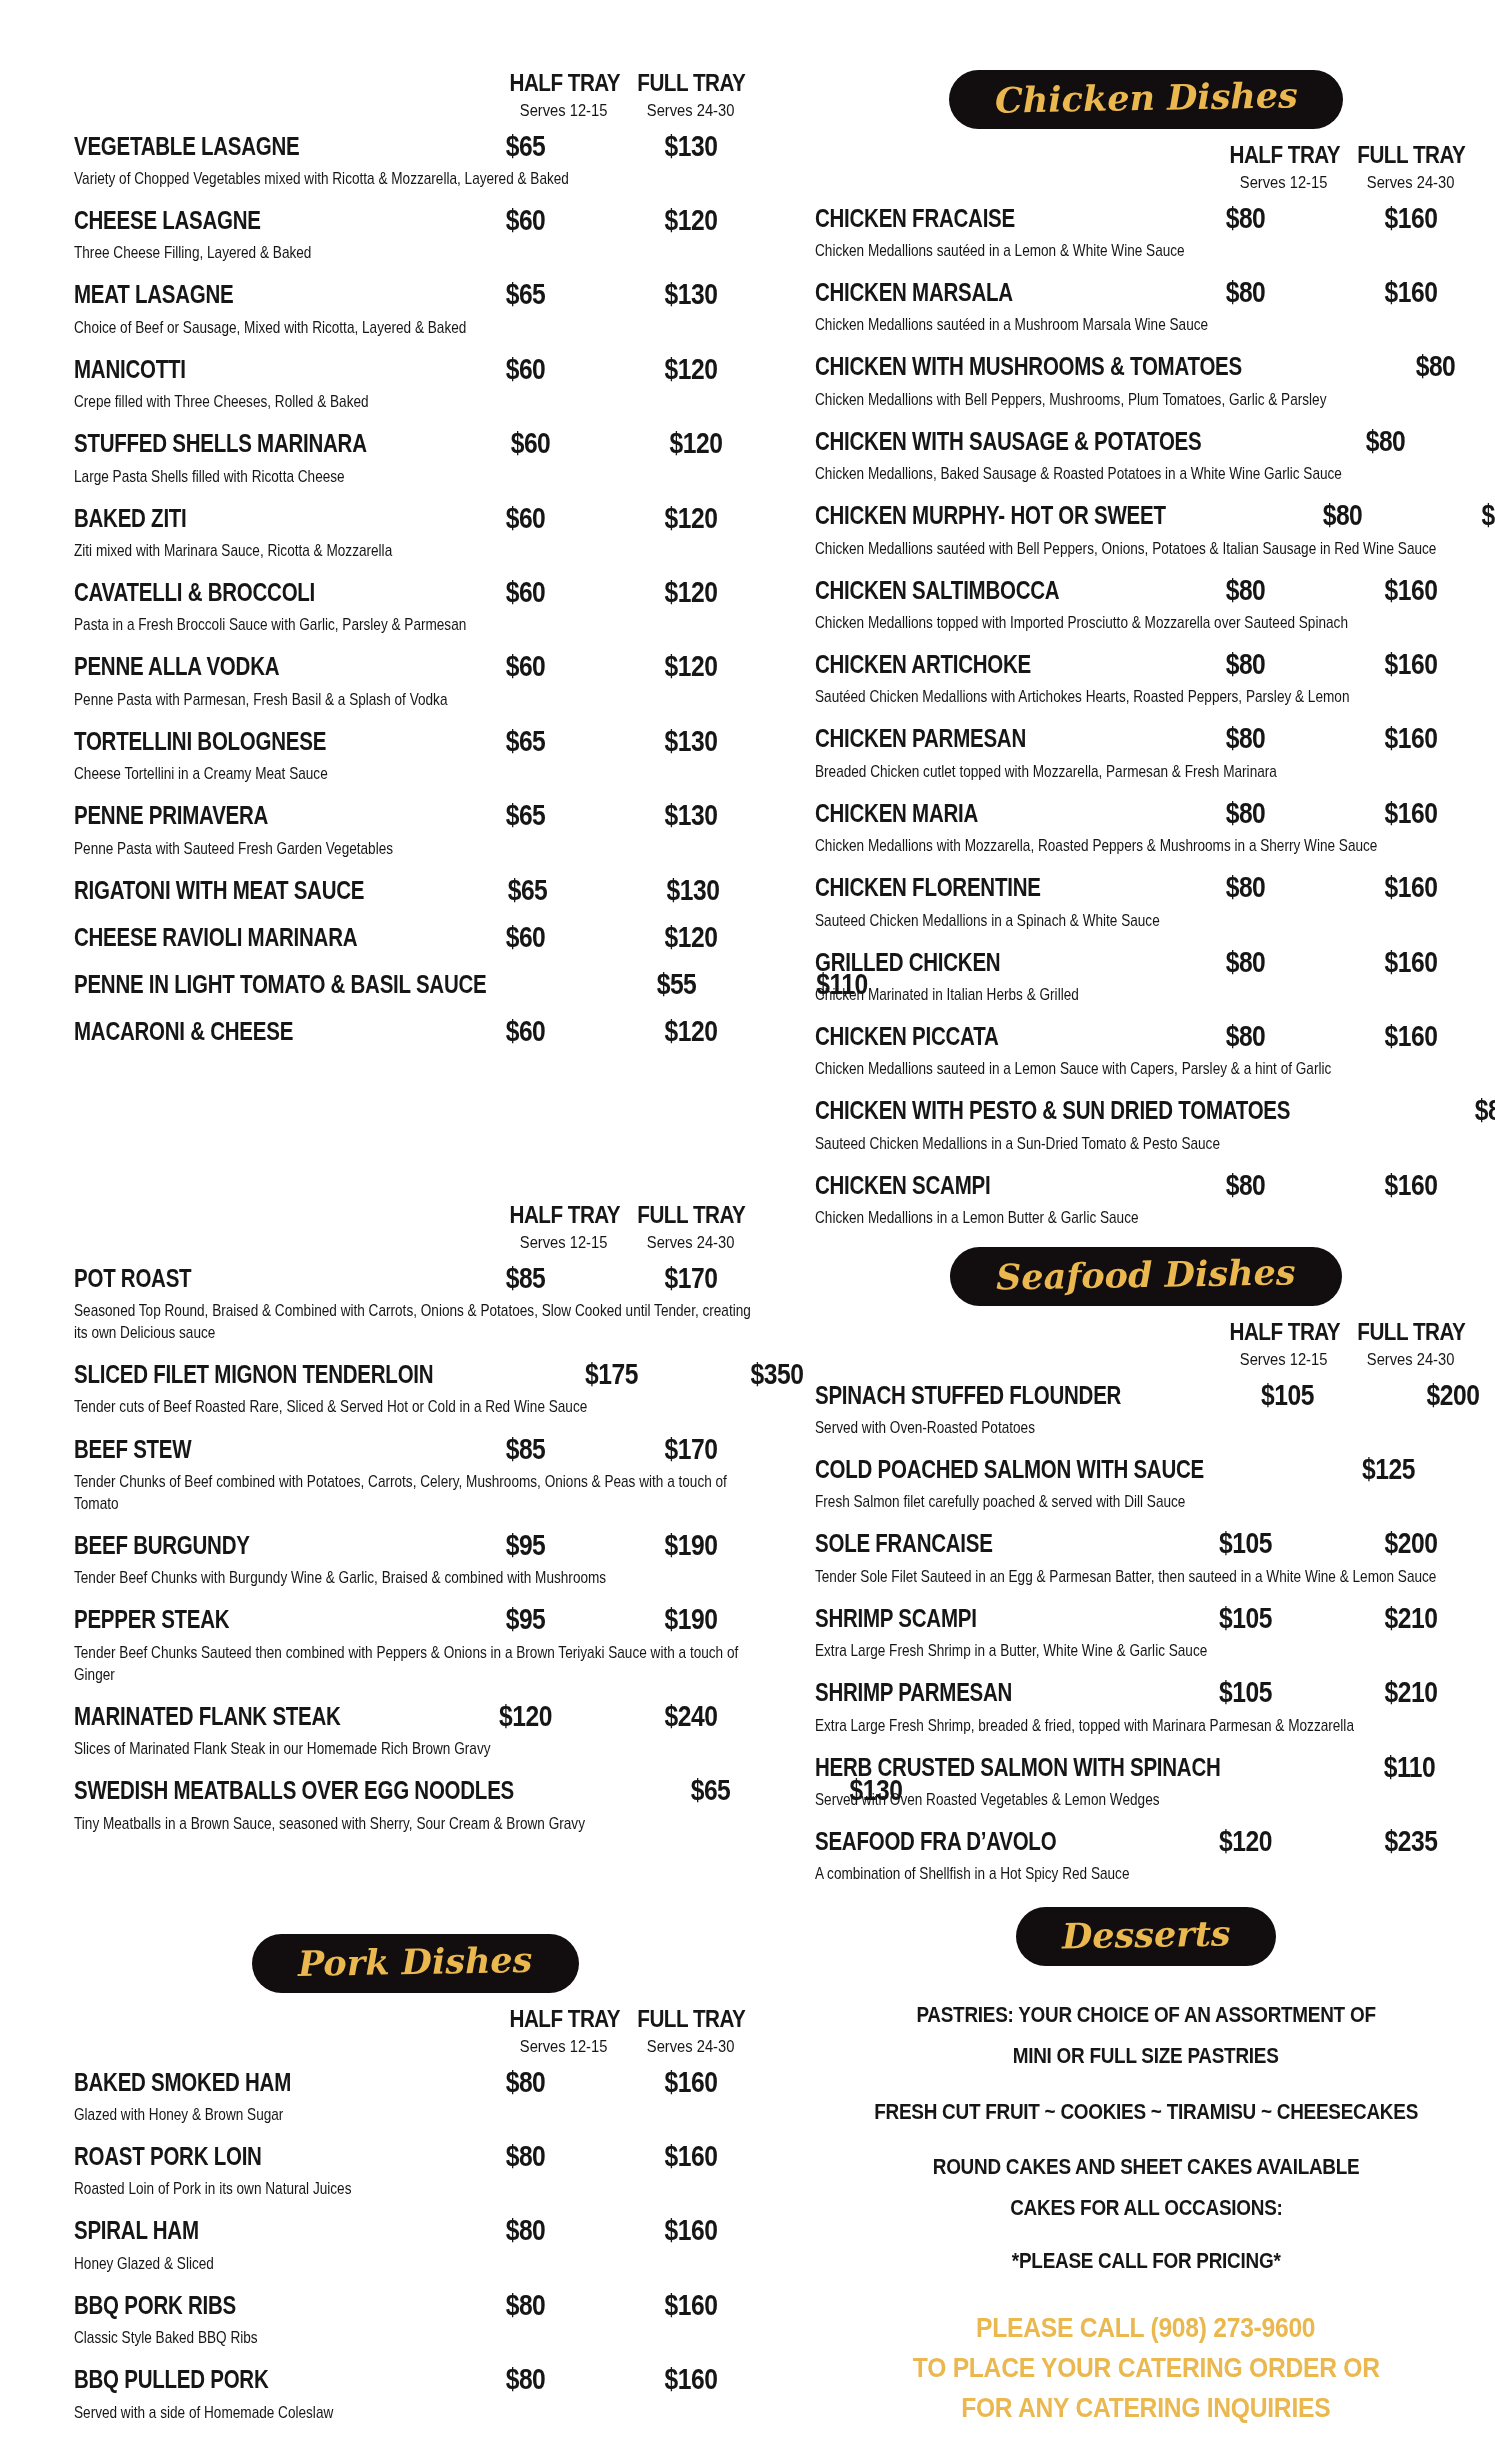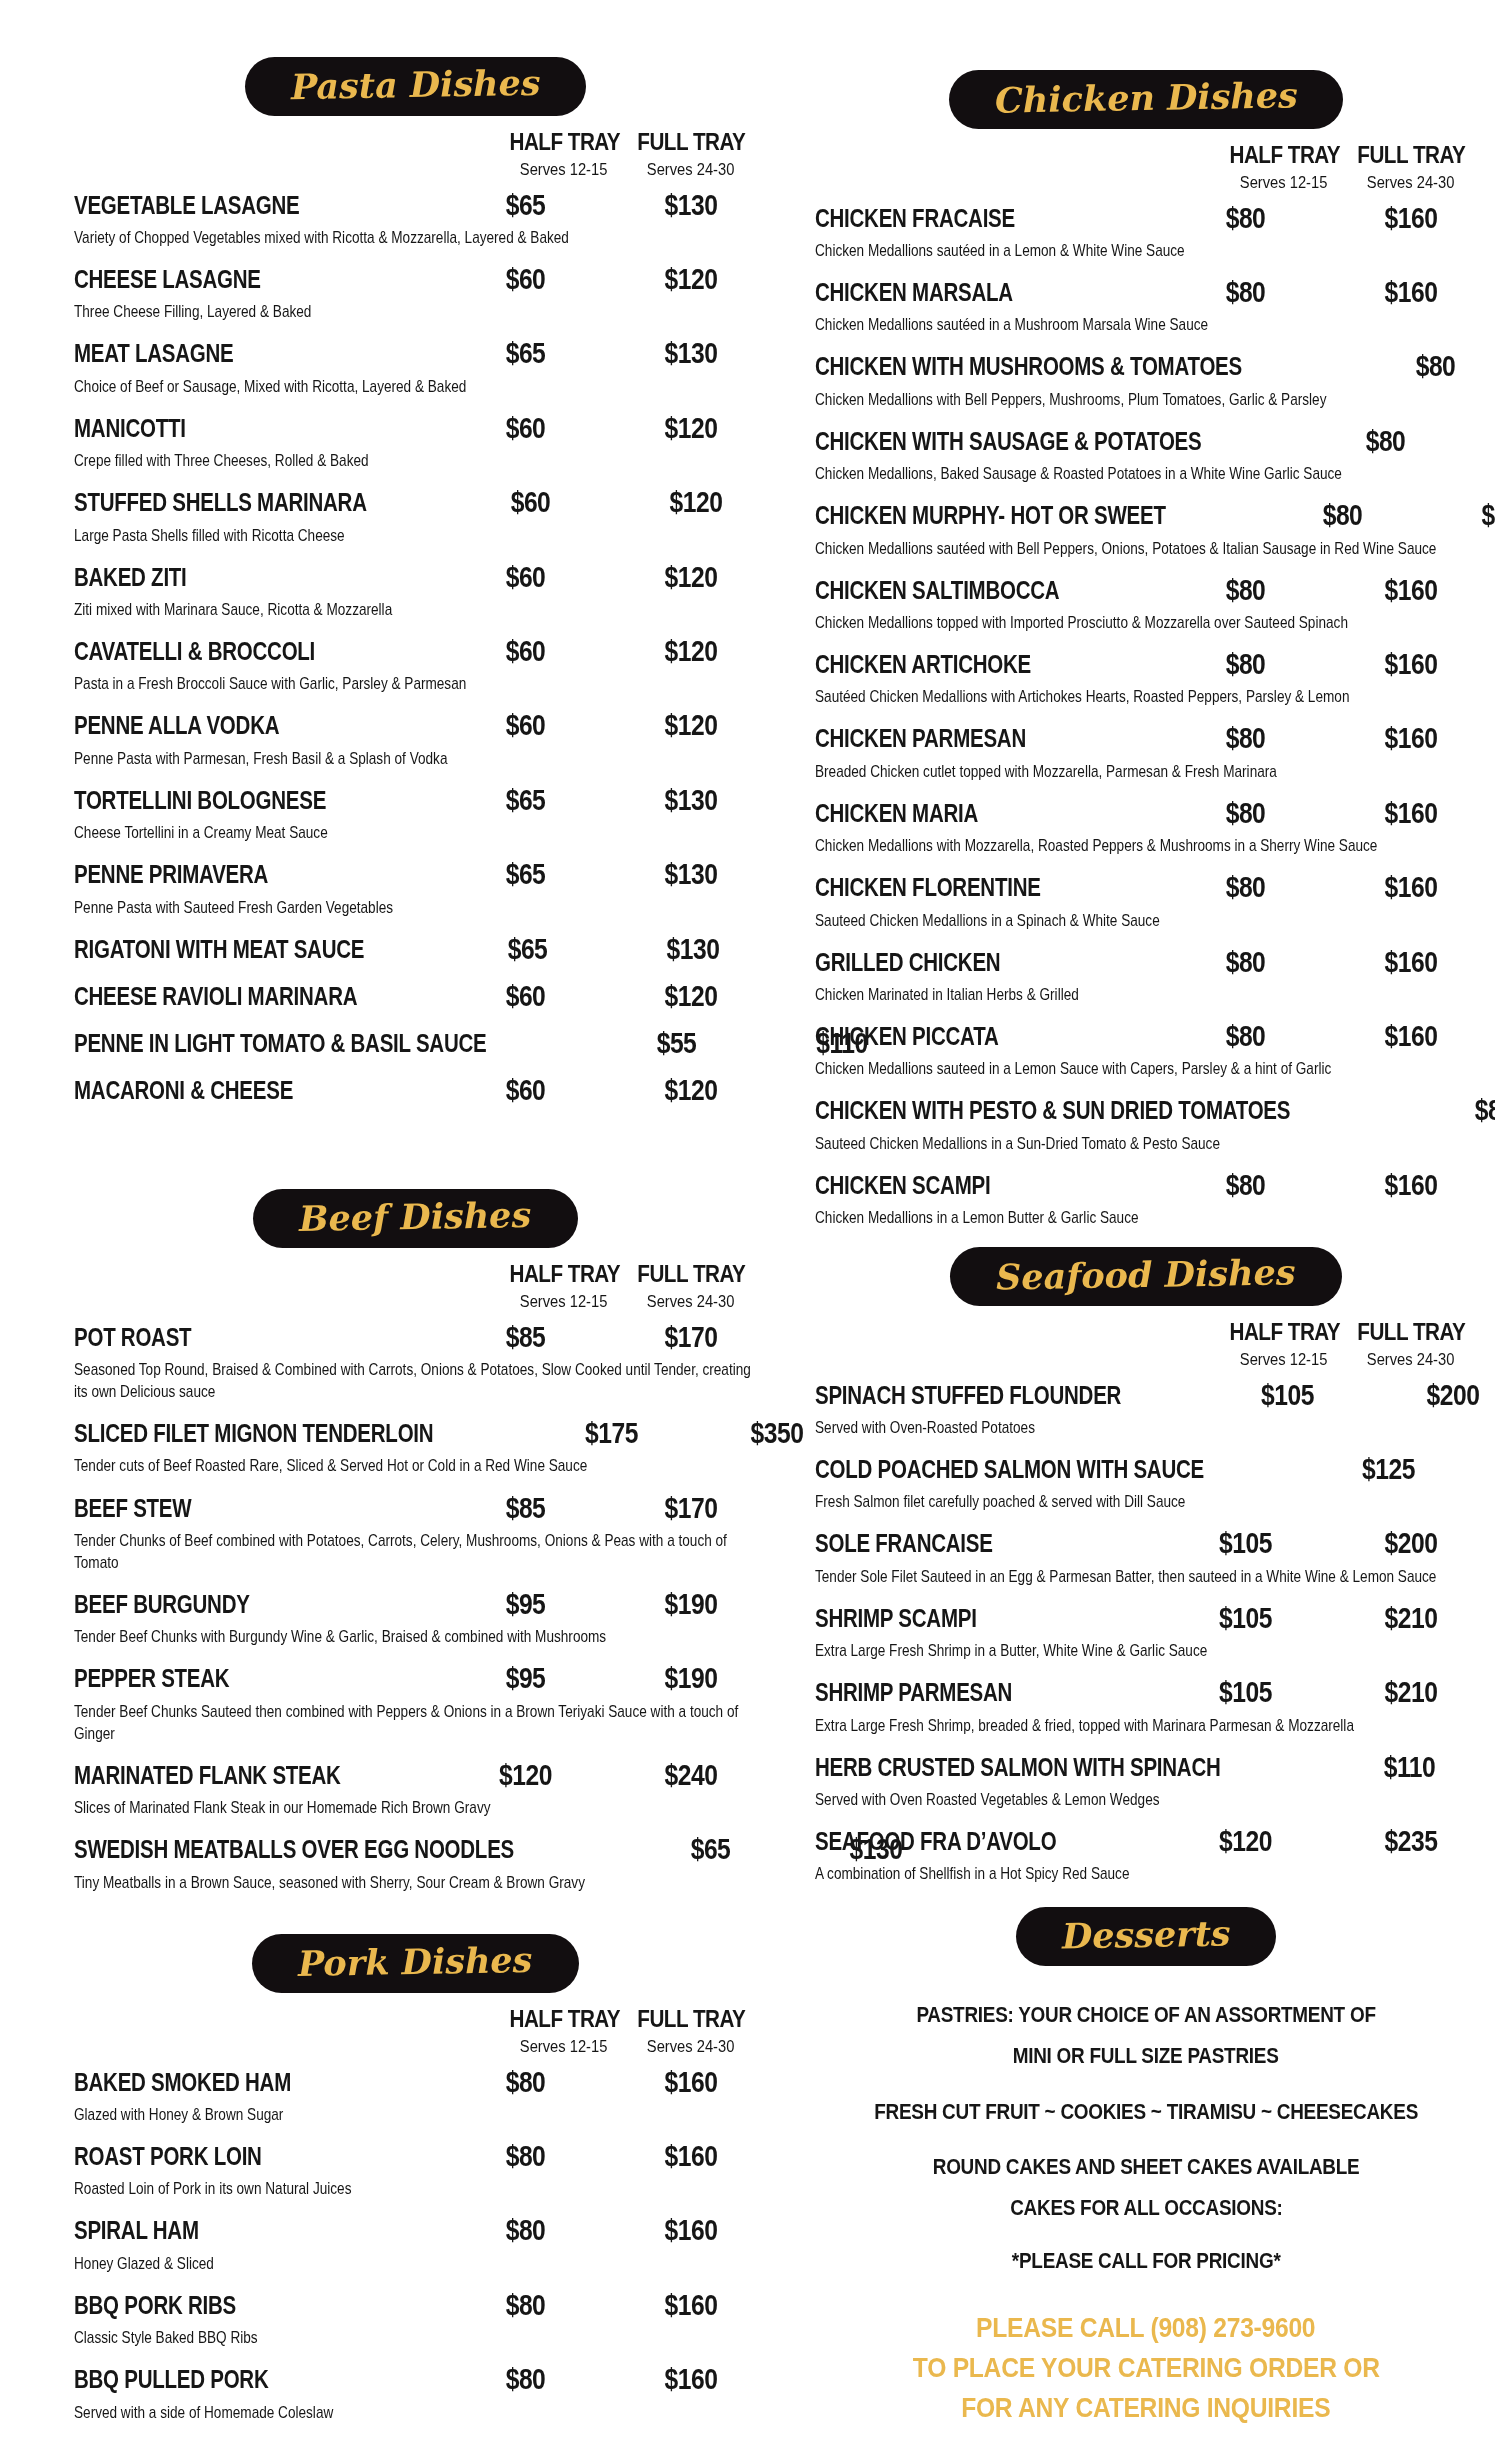--- a/index.html
+++ b/index.html
@@ -65,23 +65,20 @@
   .call{
     margin-top:27px;text-align:center;color:var(--gold);
     font-size:28px;font-weight:bold;line-height:40px;letter-spacing:-0.3px;
   }
   .call div > span{display:inline-block;transform:scaleX(0.88);white-space:nowrap;}
 </style>
 </head>
 <body>
 
 <section class="section" id="sec-pasta">
-  <div class="badge">
-    <span class="badge-text">Pasta Dishes</span>
-  </div>
   <div class="tray-header">
     <div></div>
     <div class="tray-col">
       <span class="tray-name">HALF TRAY</span>
       <div class="serves"><span>Serves 12-15</span></div>
     </div>
     <div class="tray-col">
       <span class="tray-name">FULL TRAY</span>
       <div class="serves"><span>Serves 24-30</span></div>
     </div>
@@ -322,23 +319,20 @@
           <div class="item-name">CHICKEN SCAMPI</div>
           <div class="price">$80</div>
           <div class="price">$160</div>
         </div>
         <div class="item-desc">Chicken Medallions in a Lemon Butter &amp; Garlic Sauce</div>
       </div>
     </div>
 </section>
 
 <section class="section" id="sec-beef">
-  <div class="badge">
-    <span class="badge-text">Beef Dishes</span>
-  </div>
   <div class="tray-header">
     <div></div>
     <div class="tray-col">
       <span class="tray-name">HALF TRAY</span>
       <div class="serves"><span>Serves 12-15</span></div>
     </div>
     <div class="tray-col">
       <span class="tray-name">FULL TRAY</span>
       <div class="serves"><span>Serves 24-30</span></div>
     </div>

